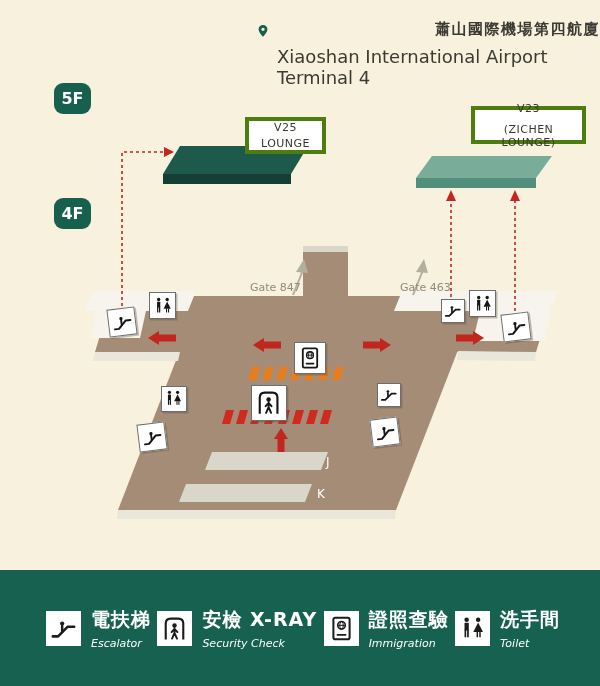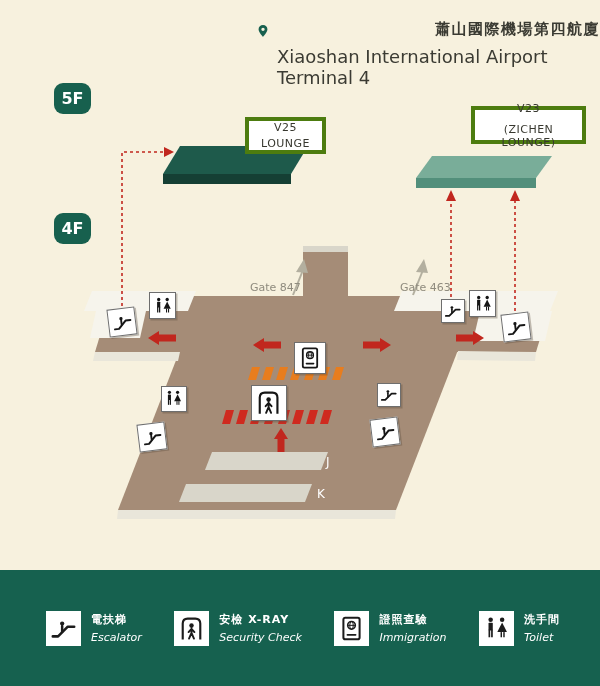--- a/index.html
+++ b/index.html
@@ -10,21 +10,21 @@
   .map-svg { position:absolute; left:0; top:0; }
 
   .header { position:absolute; left:256px; top:20px; display:flex; align-items:flex-start; gap:7px; }
   .pin { color:#17604e; margin-top:2px; }
   .pin svg { width:14px; height:18px; display:block; }
   .title-zh { font-size:15px; font-weight:bold; color:#3b3b33; letter-spacing:1.5px;text-align:right; }
   .title-en { font-size:18px; color:#3b3b33; margin-top:7px; }
 
   .floor-badge { position:absolute; left:54px; width:37px; height:31px; background:#17604e; color:#fff;
                  font-size:16px; font-weight:bold; display:flex; align-items:center; justify-content:center;border-radius:9px; }
-  #f5 { top:83px; } #f4 { top:213px; }
+  #f5 { top:83px; } #f4 { top:198px; }
 
   .lounge-box { position:absolute; background:#fff; border:4px solid #4d7c0f; color:#38382f; text-align:center;
                 display:flex; flex-direction:column; justify-content:center; gap:3px; font-size:11px; letter-spacing:.5px;margin-left:40px; }
   #v25 { left:205px; top:117px; width:81px;  height:37px; }
   #v23 { left:431px; top:106px; width:115px; height:38px;gap:8px; }
 
   .gate-label { position:absolute; font-size:11px; color:#8f8b7e; }
   #g473 { left:250px; top:281px; }
   #g463 { left:400px; top:281px; }
 
@@ -36,21 +36,21 @@
         display:flex; align-items:center; justify-content:center;
         box-shadow:1.5px 1.5px 0 rgba(90,75,60,.35); }
   .mi svg { width:80%; height:80%; display:block; }
 
   .legend { position:absolute; left:0; top:570px; width:600px; height:116px; background:#16614f;
             display:flex; align-items:center; justify-content:space-between; padding:0 40px 0 46px; }
   .legend-item { display:flex; align-items:center; gap:10px; }
   .legend-icon { width:35px; height:35px; background:#fff; color:#1c1c1c;
                  display:flex; align-items:center; justify-content:center; }
   .legend-icon svg { width:27px; height:27px; display:block; }
-  .lt-zh { color:#fff; font-size:11px; font-weight:bold; letter-spacing:1px; }
+  .lt-zh { color:#fff; font-size:19px; font-weight:bold; letter-spacing:1px; }
   .lt-en { color:#fff; font-size:11px; margin-top:4px;font-style:italic; }
 </style>
 </head>
 <body>
 
 <svg width="0" height="0" style="position:absolute" aria-hidden="true">
   <defs>
     <symbol id="sym-escalator" viewBox="0 0 24 24">
       <path d="M2.5 19 H7.2 L15.8 10.4 H21.5" fill="none" stroke="currentColor" stroke-width="2.3" stroke-linecap="round" stroke-linejoin="round"></path>
       <circle cx="10.8" cy="7.6" r="1.9" fill="currentColor"></circle>

